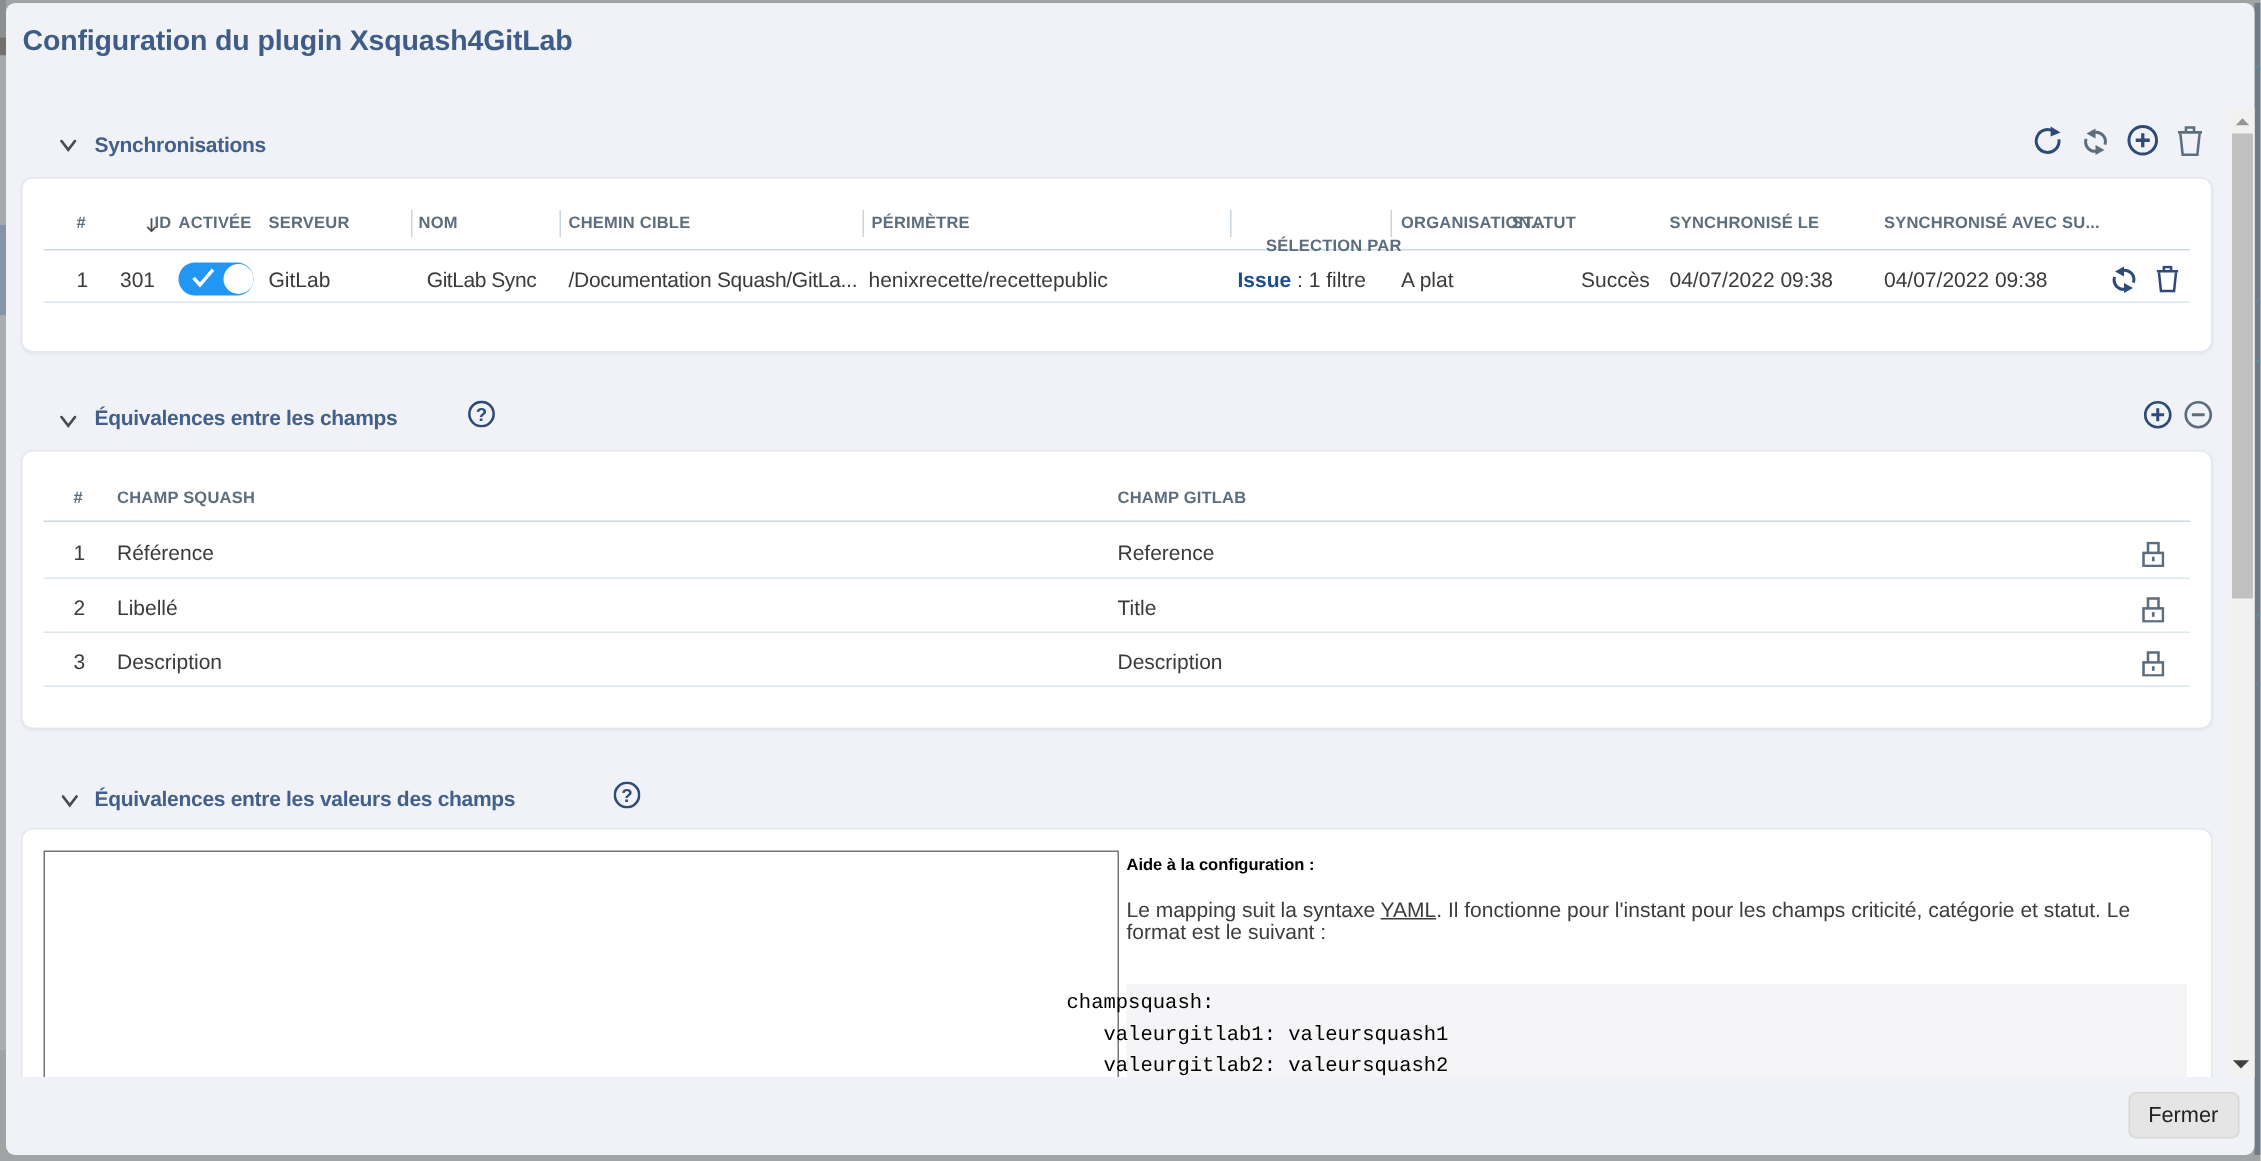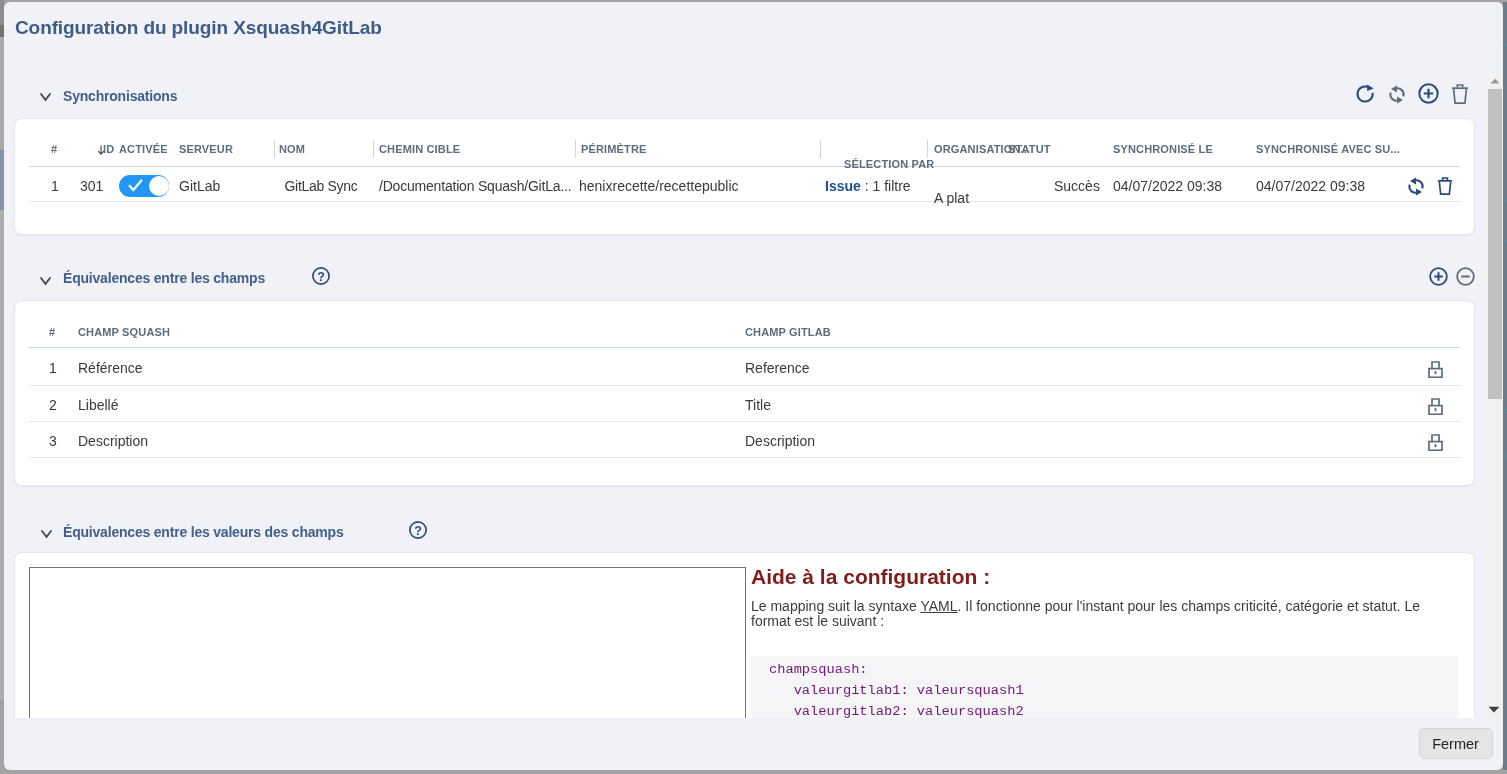--- a/index.html
+++ b/index.html
@@ -92,21 +92,21 @@
   <div class="abs" style="left:119px;top:175px;width:50px;height:21.5px;border-radius:11px;background:#2196f3;"></div>
   <svg class="abs" style="left:126.5px;top:178.3px;" width="17" height="14" viewBox="0 0 17 14">
     <path d="M2 7.2 L6.3 12 L15 1.8" fill="none" stroke="#fff" stroke-width="2.3"></path>
   </svg>
   <div class="abs" style="left:148.7px;top:175.6px;width:20.3px;height:20.3px;border-radius:50%;background:#fff;"></div>
   <div class="abs td" style="left:179px;top:177.5px;">GitLab</div>
   <div class="abs td" style="left:284.5px;top:177.5px;letter-spacing:-0.3px;">GitLab Sync</div>
   <div class="abs td" style="left:379px;top:177.5px;letter-spacing:-0.2px;">/Documentation Squash/GitLa...</div>
   <div class="abs td" style="left:579px;top:177.5px;">henixrecette/recettepublic</div>
   <div class="abs td" style="left:825px;top:177.5px;"><b style="color:#1c4e8a;">Issue</b> : 1 filtre</div>
-  <div class="abs td" style="left:934px;top:177.5px;margin-top:12px;">A plat</div>
+  <div class="abs td" style="left:934px;top:177.5px;">A plat</div>
   <div class="abs td" style="left:1054px;top:177.5px;">Succès</div>
   <div class="abs td" style="left:1113px;top:177.5px;">04/07/2022 09:38</div>
   <div class="abs td" style="left:1256px;top:177.5px;">04/07/2022 09:38</div>
   <svg class="abs" style="left:1405.5px;top:175.5px;" width="20" height="20" viewBox="0 0 20 20">
     <path d="M9.0 4.3 A6.3 6.3 0 0 1 16.3 12.4" fill="none" stroke="#2d4a78" stroke-width="2"></path>
     <path d="M4.0 5.0 L10.0 1.6 L10.0 8.4 Z" fill="#2d4a78"></path>
     <path d="M11.0 16.7 A6.3 6.3 0 0 1 3.7 8.6" fill="none" stroke="#2d4a78" stroke-width="2"></path>
     <path d="M16.0 16.0 L10.0 12.6 L10.0 19.4 Z" fill="#2d4a78"></path>
   </svg>
   <svg class="abs" style="left:1437px;top:176.5px;" width="16" height="18" viewBox="0 0 18 20">
@@ -172,24 +172,24 @@
   <svg class="abs" style="left:409px;top:520.5px;" width="18" height="18" viewBox="0 0 18 18">
     <circle cx="9" cy="9" r="8.1" fill="none" stroke="#2d4a78" stroke-width="1.7"></circle>
     <text x="9" y="13.6" text-anchor="middle" font-size="12.5" font-weight="bold" fill="#2d4a78" font-family="Liberation Sans">?</text>
   </svg>
 
   <div class="abs" style="left:14px;top:552px;width:1461px;height:165.5px;overflow:hidden;">
     <div class="abs card" style="left:0;top:0;width:1461px;height:185px;"></div>
 
     <div class="abs" style="left:14.5px;top:15px;width:717px;height:160px;background:#fff;border:1px solid #757575;"></div>
 
-    <div class="abs" style="left:737px;top:16px;color:#7f1d1d;font-size:21px;font-weight:bold;line-height:18px;">Aide à la configuration :</div>
+    <div class="abs" style="left:737px;top:16px;color:#000000;font-size:11px;font-weight:bold;line-height:18px;">Aide à la configuration :</div>
     <div class="abs" style="left:737px;top:47px;color:#3c3c3c;font-size:14px;line-height:15px;width:710px;">Le mapping suit la syntaxe <u>YAML</u>. Il fonctionne pour l'instant pour les champs criticité, catégorie et statut. Le<br>format est le suivant :</div>
     <div class="abs" style="left:736.5px;top:103.5px;width:707px;height:62px;background:#f5f5f7;"></div>
-    <div class="abs" style="left:755px;top:107px;color:#701a75;font-size:13.7px;line-height:21.2px;font-family:'Liberation Mono',monospace;white-space:pre;">champsquash:
+    <div class="abs" style="left:697px;top:107px;color:#000000;font-size:13.7px;line-height:21.2px;font-family:'Liberation Mono',monospace;white-space:pre;">champsquash:
    valeurgitlab1: valeursquash1
    valeurgitlab2: valeursquash2</div>
   </div>
 
   <div class="abs" style="left:1486px;top:72px;width:17px;height:645.5px;background:#f1f1ef;"></div>
   <svg class="abs" style="left:1489.5px;top:78px;" width="10" height="6" viewBox="0 0 10 6">
     <path d="M0.5 5.5 L5 0.8 L9.5 5.5 Z" fill="#969696"></path>
   </svg>
   <div class="abs" style="left:1487.5px;top:89px;width:14px;height:310px;background:#c0c0c0;"></div>
   <svg class="abs" style="left:1488px;top:706px;" width="12" height="7" viewBox="0 0 12 7">

